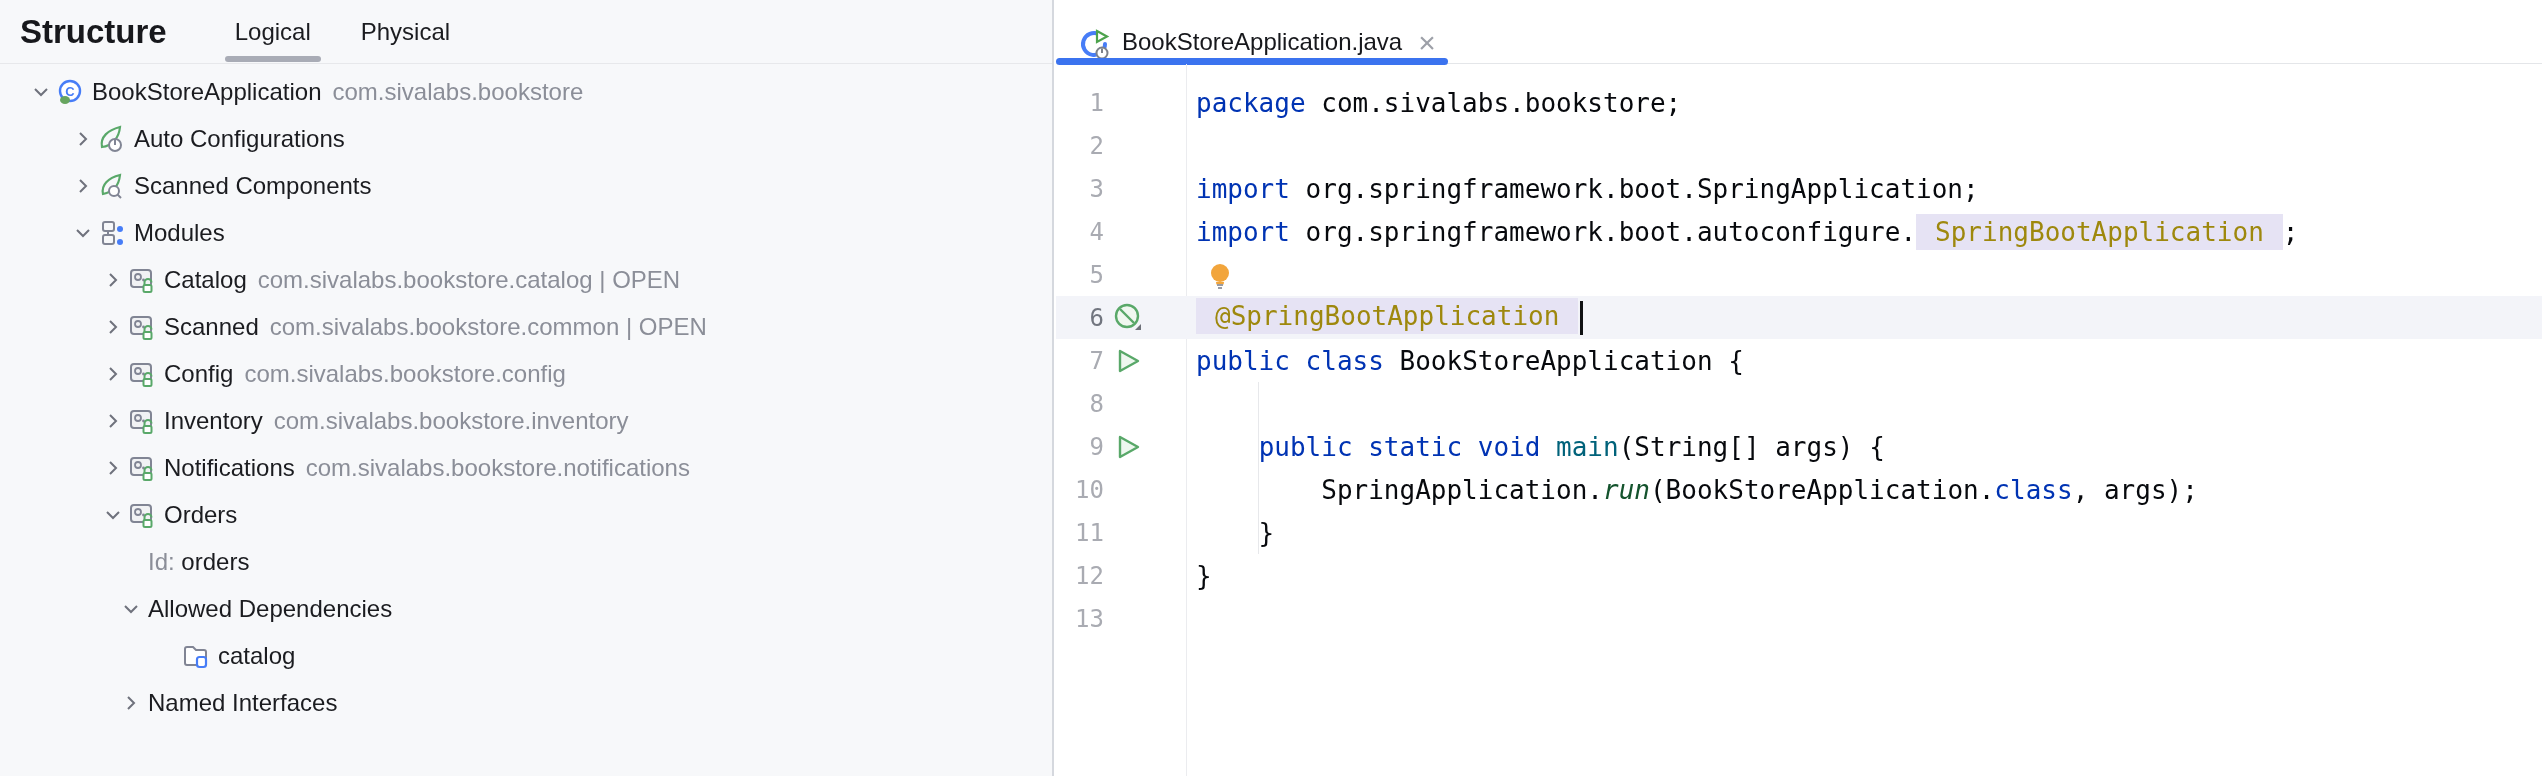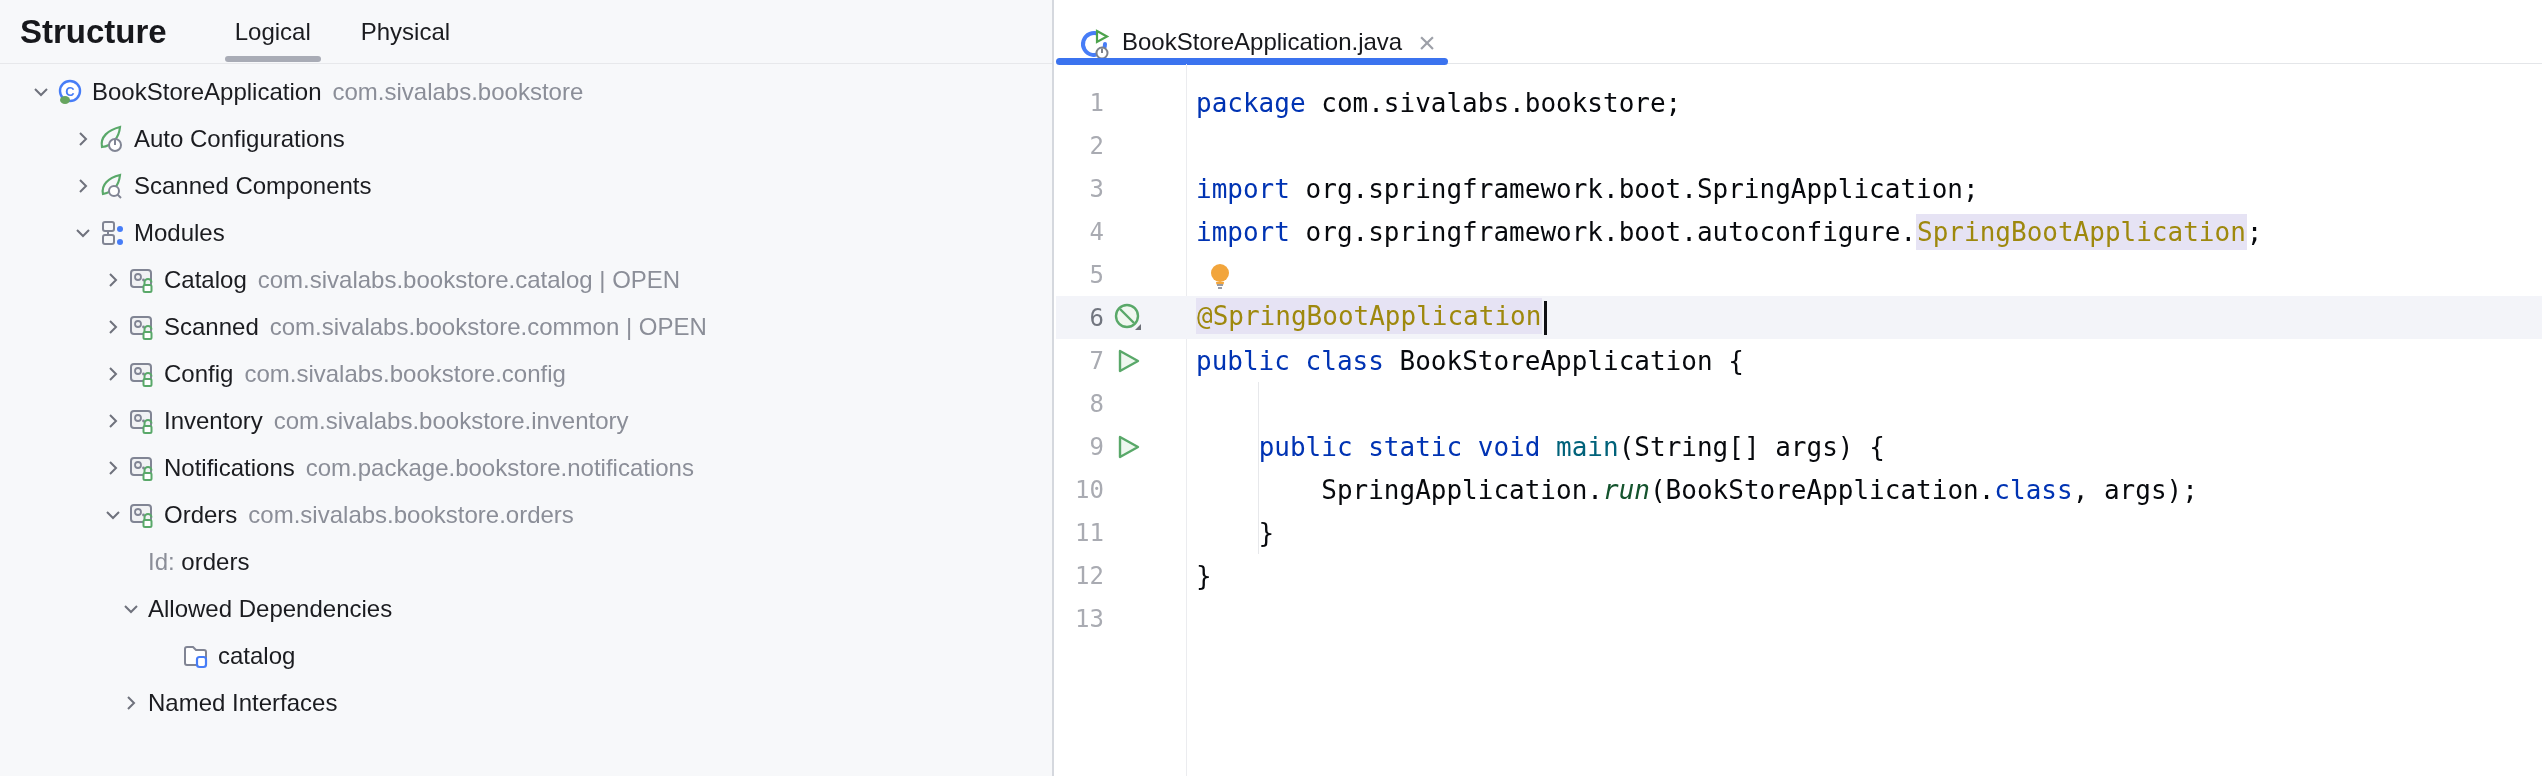--- a/index.html
+++ b/index.html
@@ -51,21 +51,21 @@
   .lnum { width:48px; flex:none; text-align:right; font-size:24px; color:#a9abb2; }
   .gicon { width:46px; height:30px; flex:none; margin-left:10px; display:flex;
            align-items:center; }
   .gicon svg { display:block; }
   .code-text { margin-left:36px; font-size:26px; color:#07090d; }
   .current .lnum { color:#71757f; }
   .seg-k { color:#0033b3; }
   .seg-m { color:#00627a; }
   .seg-i { font-style:italic; color:#14532d; }
   .seg-p { color:#07090d; }
-  .seg-a { color:#9e880d; background:#e6e3f4; padding:3px 1px; }
+  .seg-a { color:#9e880d; background:#e6e3f4; padding:3px 19px; }
   .caret { display:inline-block; width:3px; height:34px; background:#101114;
            vertical-align:middle; margin-left:2px; }
   .bulb-wrap { display:inline-flex; margin-left:12px; vertical-align:middle; }
 </style>
 </head>
 <body>
 
 <div class="root">
 
   <div class="left-panel">
@@ -223,39 +223,38 @@
           <span class="tree-icon">
             <svg width="28" height="28" viewBox="0 0 28 28">
               <rect x="3" y="4" width="20" height="17" rx="3" fill="#f1f2f4" stroke="#818594" stroke-width="2"></rect>
               <circle cx="10" cy="11" r="3" fill="none" stroke="#818594" stroke-width="1.8"></circle>
               <circle cx="15.5" cy="14" r="1.4" fill="#818594"></circle>
               <path d="M16.5 19 v-2.5 a3.5 3.5 0 0 1 7 0" fill="none" stroke="#59a869" stroke-width="2"></path>
               <rect x="15.5" y="19" width="8" height="7" rx="1.5" fill="#fff" stroke="#59a869" stroke-width="2"></rect>
             </svg>
           </span>
           <span class="t-label">Notifications</span>
-          <span class="t-qual">com.package.bookstore.notifications</span>
+          <span class="t-qual">com.sivalabs.bookstore.notifications</span>
         </div>
         <div class="tree-row lvl3">
           <span class="chev">
             <svg width="20" height="20" viewBox="0 0 20 20">
               <polyline points="4,7 10,13 16,7" fill="none" stroke="#6f727c" stroke-width="2"></polyline>
             </svg>
           </span>
           <span class="tree-icon">
             <svg width="28" height="28" viewBox="0 0 28 28">
               <rect x="3" y="4" width="20" height="17" rx="3" fill="#f1f2f4" stroke="#818594" stroke-width="2"></rect>
               <circle cx="10" cy="11" r="3" fill="none" stroke="#818594" stroke-width="1.8"></circle>
               <circle cx="15.5" cy="14" r="1.4" fill="#818594"></circle>
               <path d="M16.5 19 v-2.5 a3.5 3.5 0 0 1 7 0" fill="none" stroke="#59a869" stroke-width="2"></path>
               <rect x="15.5" y="19" width="8" height="7" rx="1.5" fill="#fff" stroke="#59a869" stroke-width="2"></rect>
             </svg>
           </span>
           <span class="t-label">Orders</span>
-          <span class="t-qual">com.sivalabs.bookstore.orders</span>
         </div>
         <div class="tree-row lvl4">
           <span class="chev-spacer"></span>
           <span class="t-label"><span class="t-prefix">Id: </span><span>orders</span></span>
         </div>
         <div class="tree-row lvl4">
           <span class="chev">
             <svg width="20" height="20" viewBox="0 0 20 20">
               <polyline points="4,7 10,13 16,7" fill="none" stroke="#6f727c" stroke-width="2"></polyline>
             </svg>

